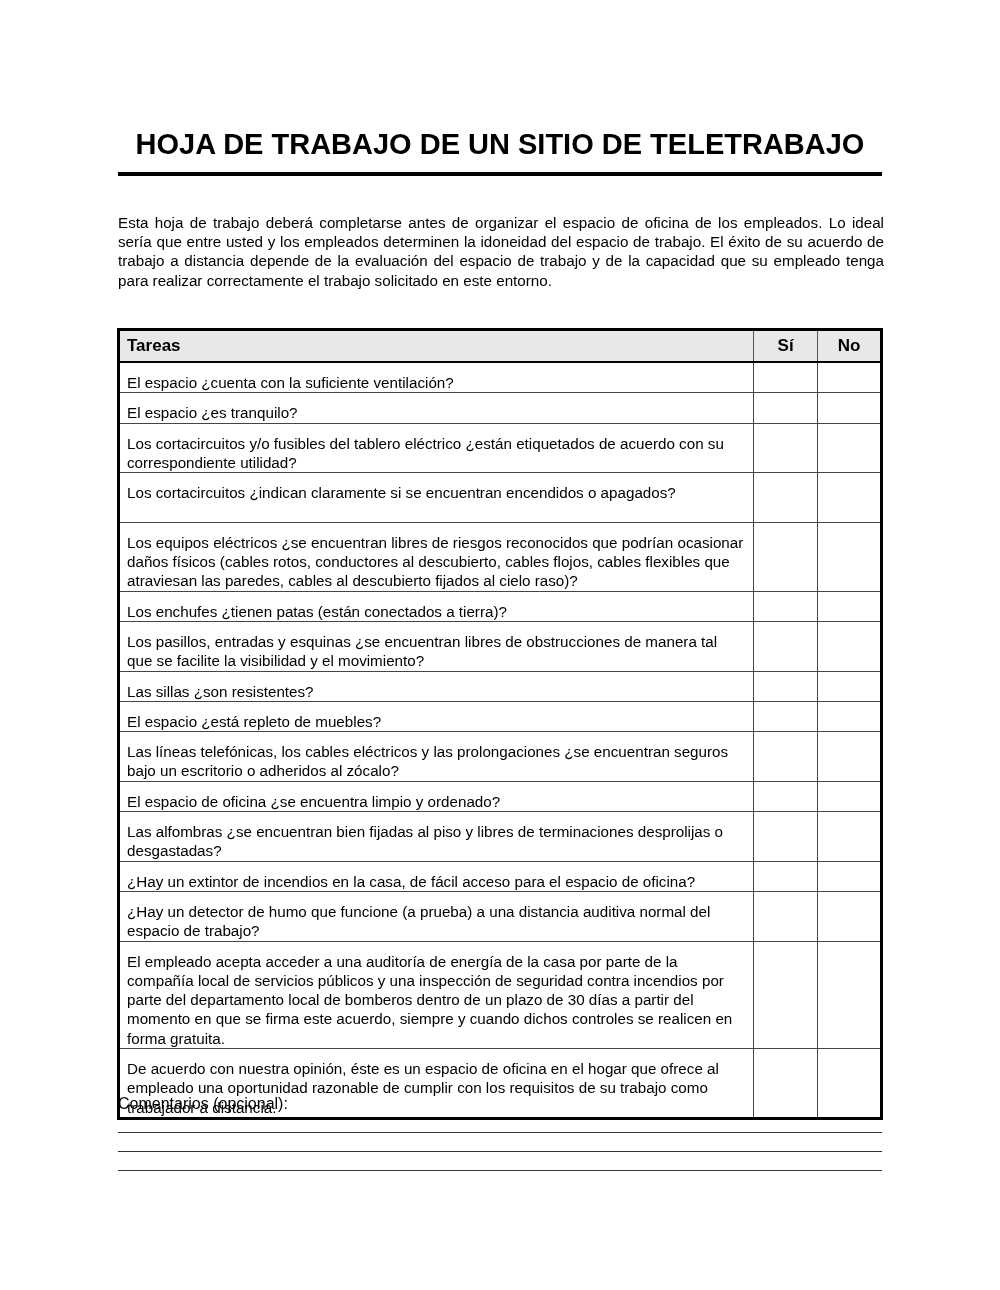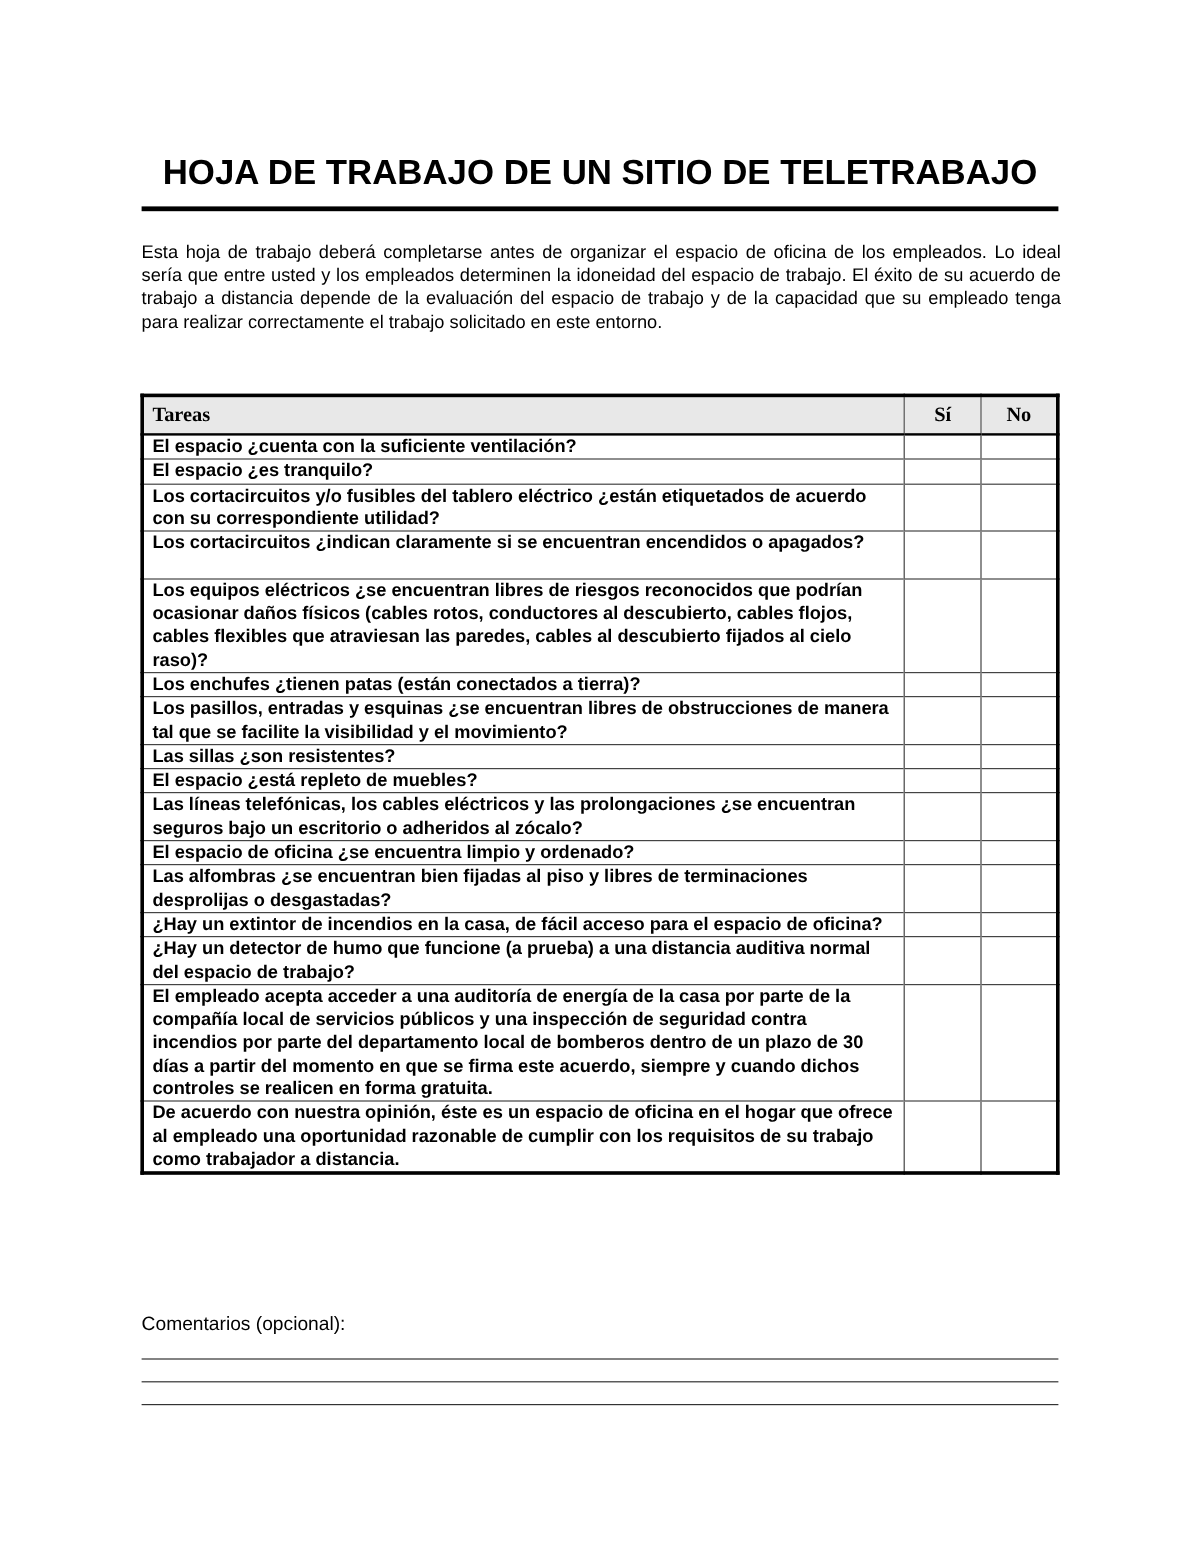--- a/index.html
+++ b/index.html
@@ -1,25 +1,25 @@
 <!DOCTYPE html>
 <html><head>
   <meta charset="utf-8">
   <style>
     html, body { margin: 0; padding: 0; background: #ffffff; }
     body { width: 1000px; height: 1290px; position: relative; font-family: "Liberation Sans", sans-serif; color: #000; }
     .page { position: absolute; left: 118px; top: 0; width: 764px; }
     .title { position: absolute; top: 128px; left: 0; width: 764px; text-align: center; font-weight: bold; font-size: 29px; letter-spacing: 0px; margin: 0; }
     .title-rule { position: absolute; top: 172px; left: 0; width: 764px; height: 4px; background: #000; }
-    .intro { position: absolute; top: 201px; left: 0; width: 766px; font-size: 15.2px; line-height: 19.2px; text-align: justify; margin: 0; }
+    .intro { position: absolute; top: 213px; left: 0; width: 766px; font-size: 15.2px; line-height: 19.2px; text-align: justify; margin: 0; }
     .tbl { position: absolute; top: 328px; left: -1px; width: 766px; border-collapse: collapse; border: 3px solid #000; font-size: 15.2px; }
-    .tbl th { background: #e8e8e8; font-weight: bold; font-size: 17px; height: 30px; padding: 0 7px; border-bottom: 2.5px solid #000; border-left: 1px solid #555; text-align: left; font-family: Liberation Serif, serif; }
+    .tbl th { background: #e8e8e8; font-weight: bold; font-size: 17px; height: 30px; padding: 0 7px; border-bottom: 2.5px solid #000; border-left: 1px solid #555; text-align: left; }
     .tbl th.c { text-align: center; }
     .tbl th:first-child { border-left: none; }
-    .tbl td { border-top: 1px solid #444; border-left: 1px solid #444; padding: 0 7px 0 7px; line-height: 19.3px; vertical-align: top; font-weight: bold; }
+    .tbl td { border-top: 1px solid #444; border-left: 1px solid #444; padding: 10px 7px 0 7px; line-height: 19.3px; vertical-align: top; }
     .tbl td:first-child { border-left: none; }
     .tbl col.task { width: 637px; }
     .tbl col.yes { width: 64px; }
     .tbl col.no { width: 64px; }
     .task-text { display: block; }
     .blank-line { display: block; height: 19.3px; }
     .comments-label { position: absolute; top: 1095px; left: 0; font-size: 16px; }
     .comment-line { position: absolute; left: 0; width: 764px; height: 0; border-top: 1.5px solid #333; }
   </style>
 </head>

